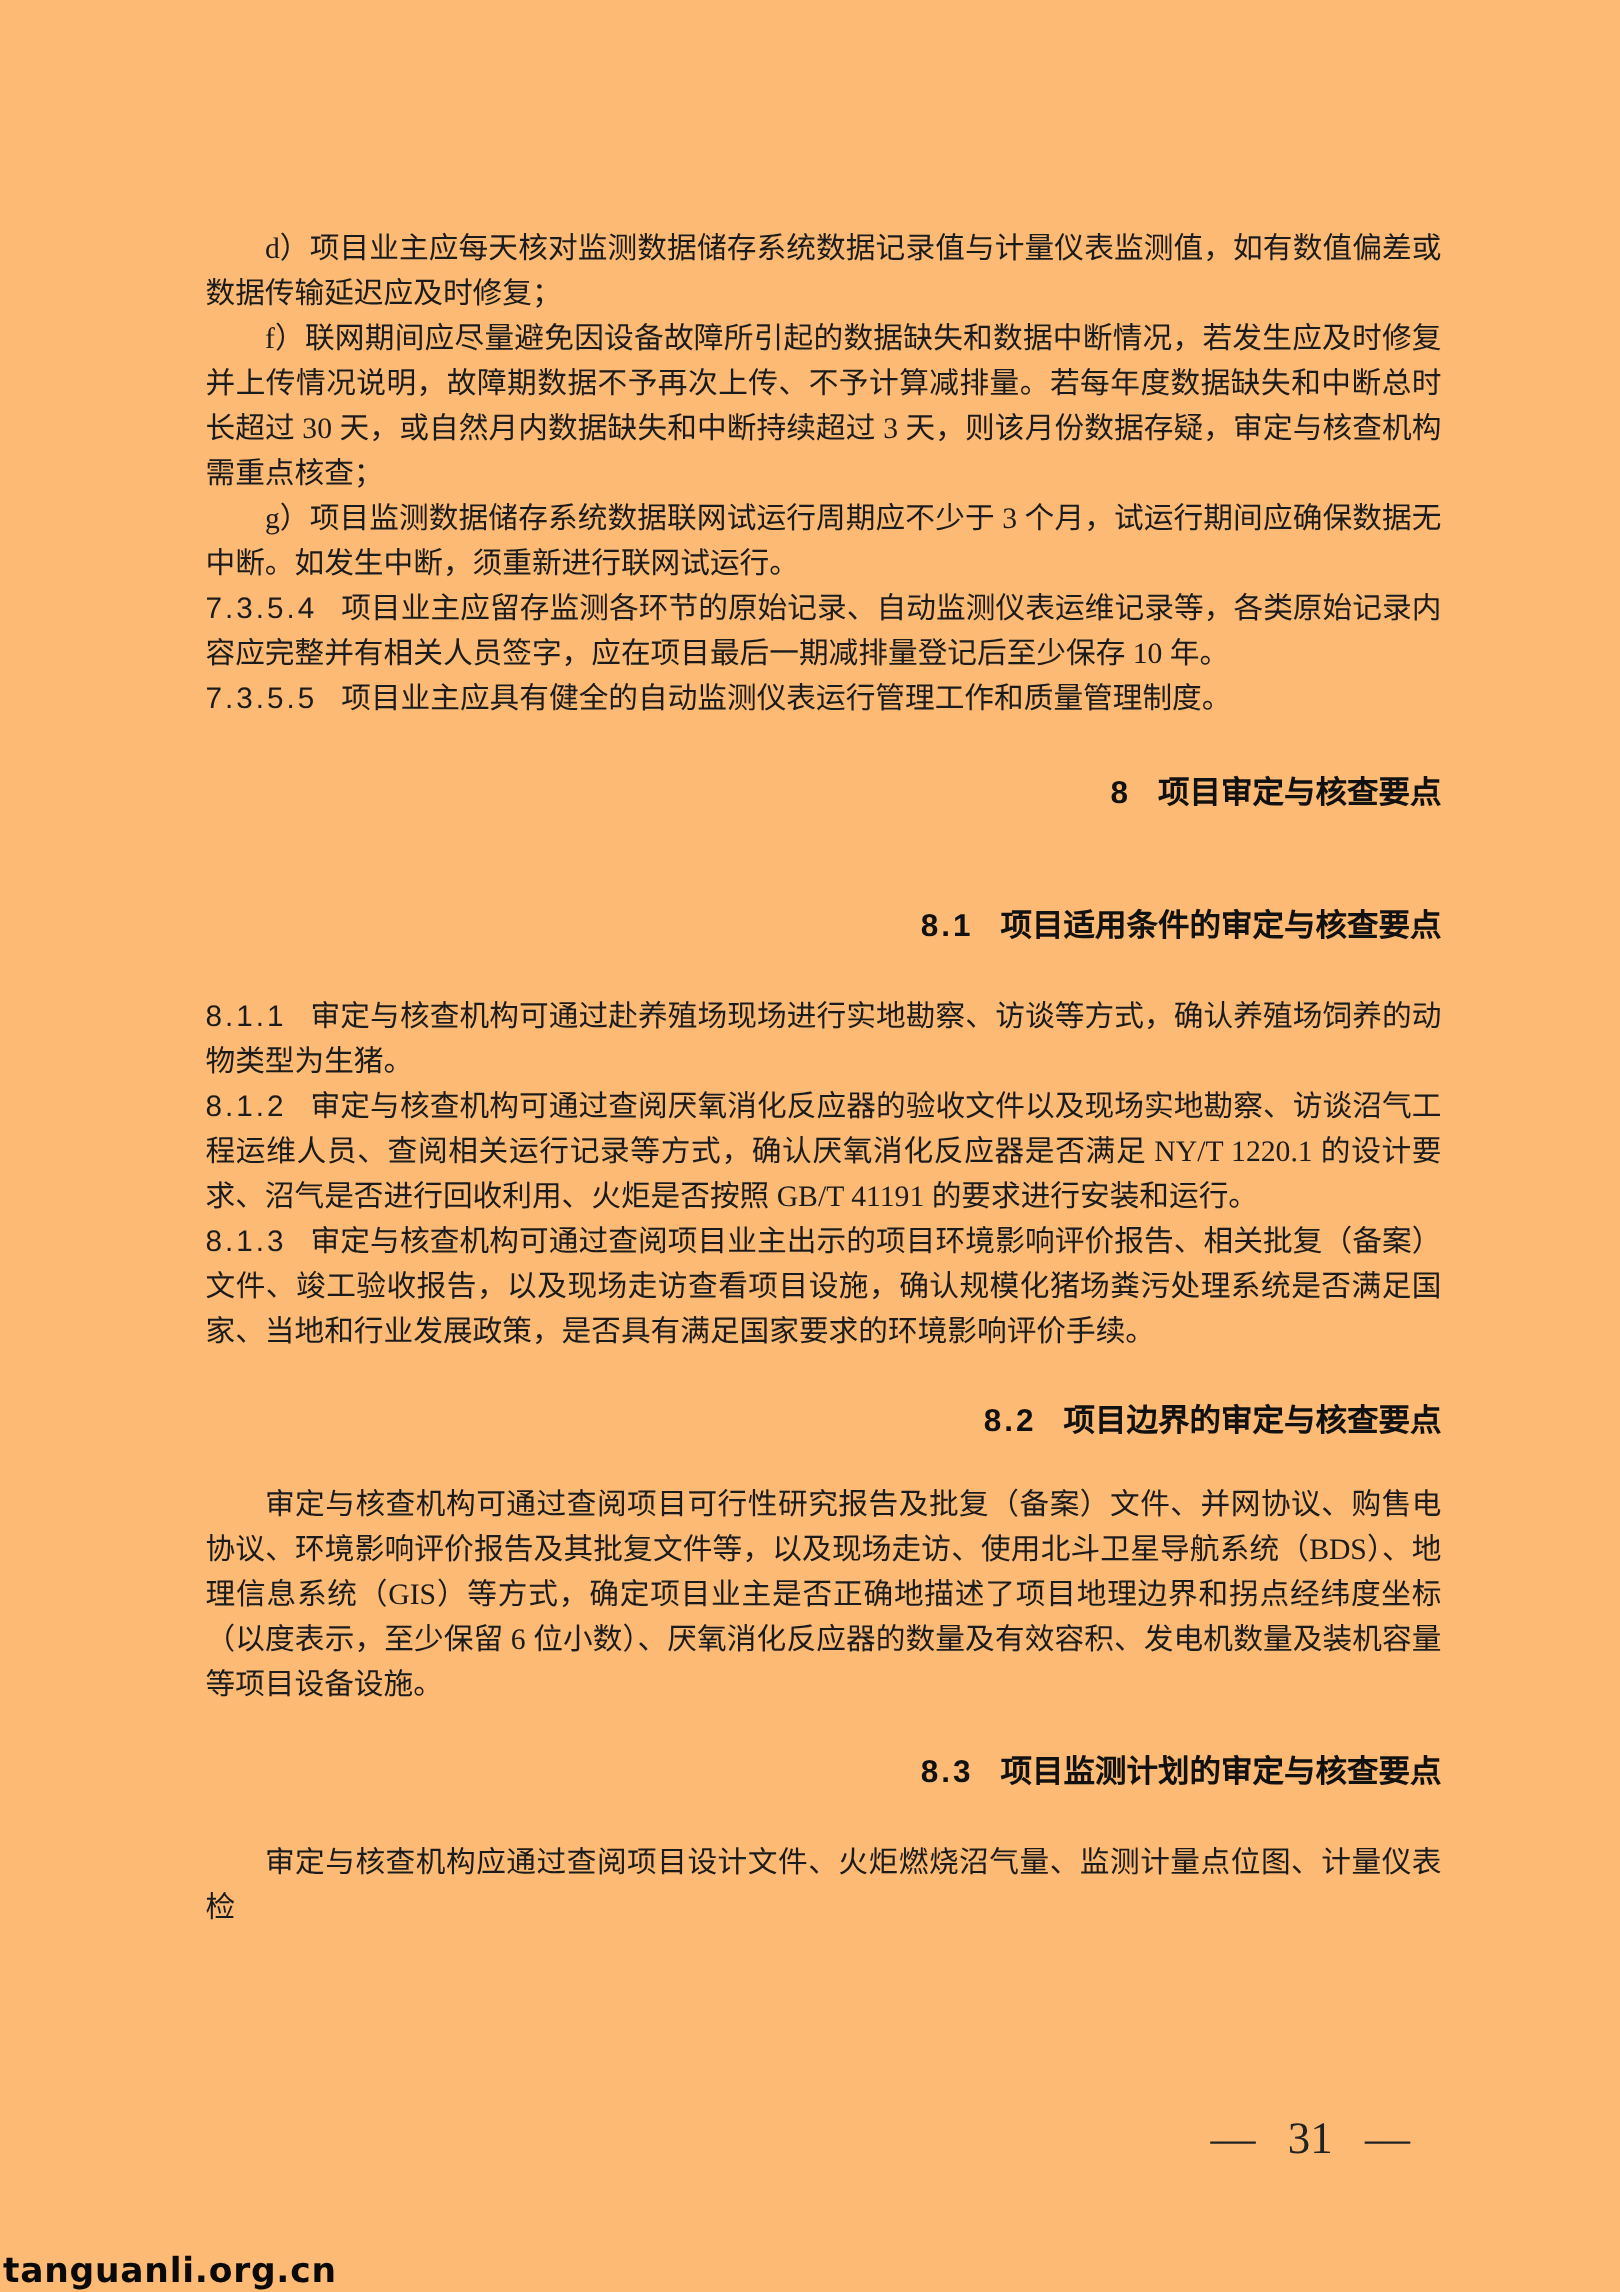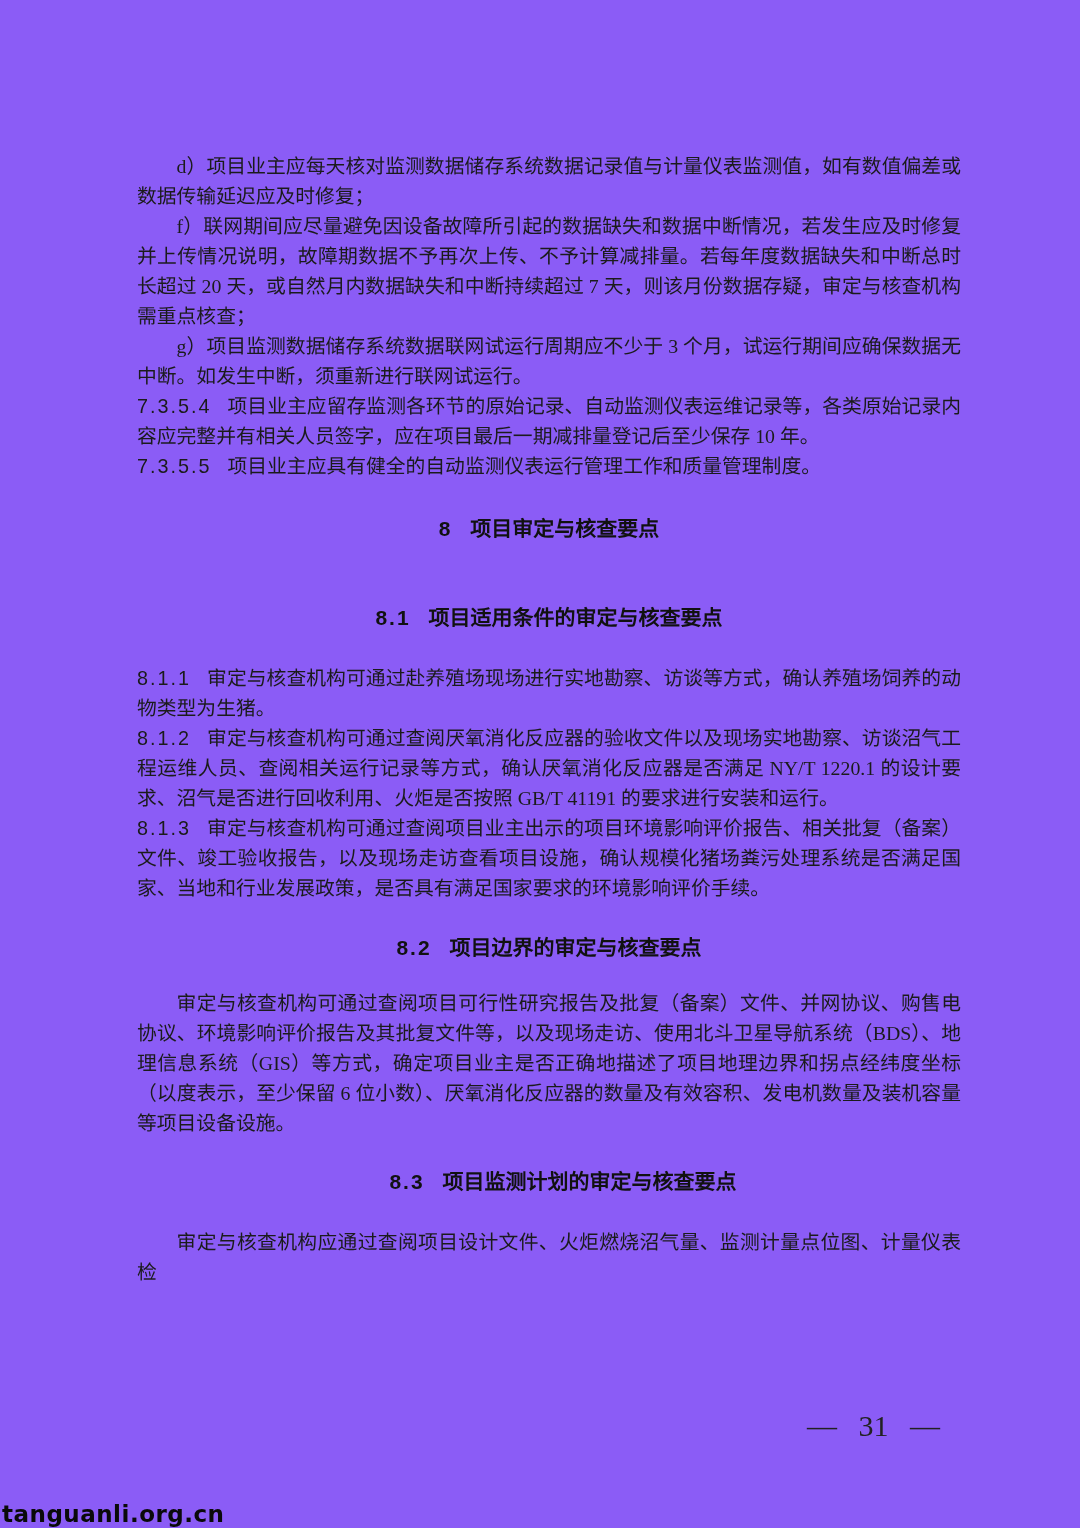--- a/index.html
+++ b/index.html
@@ -1,19 +1,19 @@
 <!DOCTYPE html>
 <html lang="zh-CN"><head>
 <meta charset="utf-8">
 <style>
   html,body{margin:0;padding:0;background:#ffffff;}
   .sheet{
     position:relative;
     width:1080px;height:1528px;
-    background:#8b5cf6;
+    background:#fdba74;
     overflow:hidden;
     color:#1b1b1b;
   }
   .doc{
     position:absolute;
     left:137px;top:0;
     width:824px;
     padding-top:151px;
     font-family:"Liberation Serif","DejaVu Serif",serif;
     font-size:19.8px;
@@ -29,21 +29,21 @@
     letter-spacing:2px;
     margin-right:16px;
     white-space:nowrap;
   }
   .hsec,.hsub{
     font-family:"Liberation Sans","DejaVu Sans",sans-serif;
     font-weight:700;
     font-size:21px;
     line-height:30px;
     margin:0;
-    text-align:center;
+    text-align:right;
     color:#111;
   }
   .hnum{letter-spacing:2px;margin-right:18px;}
   .h8{margin-top:33px;}
   .h81{margin-top:59px;}
   .c811{margin-top:30px;}
   .h82{margin-top:30px;}
   .p82{margin-top:25px;}
   .h83{margin-top:29px;margin-left:28px;}
   .p83{margin-top:30px;}
@@ -69,21 +69,21 @@
     color:#0a0a0a;
   }
 </style>
 </head>
 <body>
 
 <div class="sheet">
   <main class="doc">
 
     <p class="para li">d）项目业主应每天核对监测数据储存系统数据记录值与计量仪表监测值，如有数值偏差或数据传输延迟应及时修复；</p>
-    <p class="para li">f）联网期间应尽量避免因设备故障所引起的数据缺失和数据中断情况，若发生应及时修复并上传情况说明，故障期数据不予再次上传、不予计算减排量。若每年度数据缺失和中断总时长超过 20 天，或自然月内数据缺失和中断持续超过 7 天，则该月份数据存疑，审定与核查机构需重点核查；</p>
+    <p class="para li">f）联网期间应尽量避免因设备故障所引起的数据缺失和数据中断情况，若发生应及时修复并上传情况说明，故障期数据不予再次上传、不予计算减排量。若每年度数据缺失和中断总时长超过 30 天，或自然月内数据缺失和中断持续超过 3 天，则该月份数据存疑，审定与核查机构需重点核查；</p>
     <p class="para li">g）项目监测数据储存系统数据联网试运行周期应不少于 3 个月，试运行期间应确保数据无中断。如发生中断，须重新进行联网试运行。</p>
 
     <p class="para clause">
       <span class="cnum">7.3.5.4</span><span class="ctext">项目业主应留存监测各环节的原始记录、自动监测仪表运维记录等，各类原始记录内容应完整并有相关人员签字，应在项目最后一期减排量登记后至少保存 10 年。</span>
     </p>
     <p class="para clause">
       <span class="cnum">7.3.5.5</span><span class="ctext">项目业主应具有健全的自动监测仪表运行管理工作和质量管理制度。</span>
     </p>
 
     <h2 class="hsec h8">

